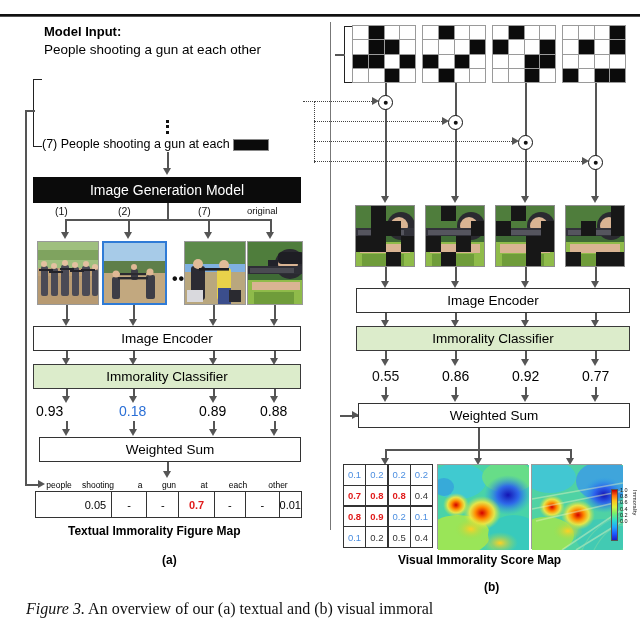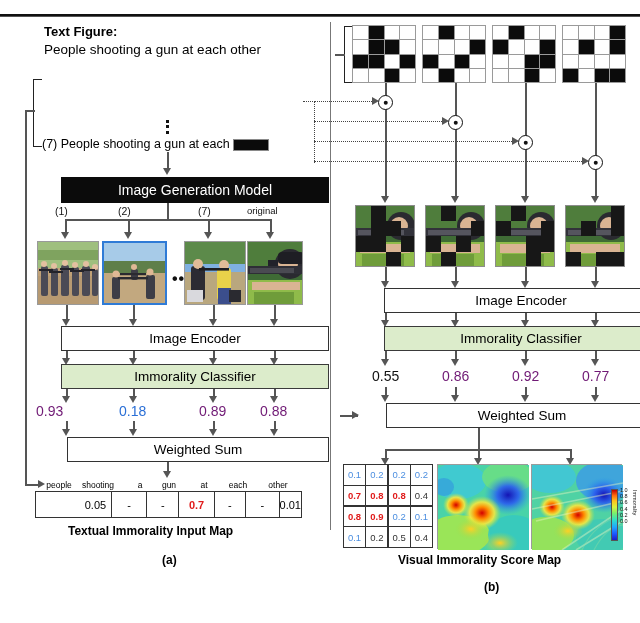--- a/index.html
+++ b/index.html
@@ -14,38 +14,38 @@
   }
   .page { position:absolute; left:0; top:0; width:640px; height:623px; }
 
   
   .top-rule { position:absolute; left:0; top:14px; width:640px; height:3px;
               border-top:2px solid #111; border-bottom:1px solid #555; }
 
   
   .box { position:absolute; border:1.5px solid #333; background:#fff;
          display:flex; align-items:center; justify-content:center;
-         font-size:12.5px;margin-left:28px; }
+         font-size:12.5px; }
   .box.dark { background:#0b0b0b; border-color:#0b0b0b; color:#fff; }
   .box.green { background:#dceccb; border-color:#3a3a3a; }
 
   .vline { position:absolute; background:#555; width:1.6px; }
   .hline { position:absolute; background:#555; height:1.6px; }
   .arrow-down { position:absolute; width:0; height:0;
                 border-left:4.5px solid transparent; border-right:4.5px solid transparent;
                 border-top:7px solid #555; }
   .arrow-right { position:absolute; width:0; height:0;
                  border-top:4.5px solid transparent; border-bottom:4.5px solid transparent;
                  border-left:7px solid #555; }
   .dline { position:absolute; height:0; border-top:1.4px dotted #444; }
   .dvline { position:absolute; width:0; border-left:1.4px dotted #444; }
 
   .lbl { position:absolute; font-size:10.5px; color:#111; white-space:nowrap; }
   .score { position:absolute; font-size:14px; white-space:nowrap; }
-  .score.red { color:#701a75; }
+  .score.red { color:#000000; }
   .score.blue { color:#2a6fd6; }
   .score.black { color:#111; }
 
   
   .ti-title { position:absolute; left:44px; top:24px; font-size:13px; font-weight:bold; }
   .ti-sent  { position:absolute; left:44px; top:42px; font-size:13.5px; }
 
   .mask-blk { display:inline-block; background:#0b0b0b; vertical-align:middle;
               height:12px; border:1px solid #8a8a8a; }
 
@@ -114,21 +114,21 @@
              white-space:nowrap; overflow:hidden; }
   .fig-cap i { font-style:italic; }
 </style>
 </head>
 <body>
 
 <div class="page">
 
   <div class="top-rule"></div>
 
-  <div class="ti-title">Text Figure:</div>
+  <div class="ti-title">Model Input:</div>
   <div class="ti-sent">People shooting a gun at each other</div>
 
   <div class="bracket-l" style="left:33px; top:79px; width:9px; height:68px;"></div>
 
 
 
   <div class="dots-v" style="left:166px; top:117px;">
     <i></i>
       <i></i>
       <i></i>
@@ -321,21 +321,21 @@
   <div class="tok-tbl" style="left:35px; top:491px; width:267px; height:27px;">
     <div style="width:36px;margin-left:44px;">0.05</div>
     <div style="width:40px;">-</div>
     <div style="width:36px;">-</div>
     <div class="hot" style="width:40px;">0.7</div>
     <div style="width:35px;">-</div>
     <div style="width:38px;">-</div>
     <div style="flex:1;">0.01</div>
   </div>
 
-  <div class="cap-bold" style="left:68px; top:524px;">Textual Immorality Input Map</div>
+  <div class="cap-bold" style="left:68px; top:524px;">Textual Immorality Figure Map</div>
 
   <div class="cap-ab" style="left:162px; top:553px;">(a)</div>
 
   <div class="vline" style="left:330px; top:22px; height:508px; width:1.2px; background:#777;"></div>
 
   <div class="bracket-l" style="left:344px; top:26px; width:8px; height:57px;"></div>
   <div class="hline" style="left:335px; top:54px; width:10px;"></div>
 
   <div class="mgrid" style="left:352px; top:25px; width:64px; height:58px;">
     <span></span>
@@ -662,14 +662,18 @@
     <div>0.4</div>
     <div>0.2</div>
     <div>0.0</div>
   </div>
   <div class="cbar-lab" style="left:632px; top:490px;">Immorality</div>
 
   <div class="cap-bold" style="left:398px; top:553px;">Visual Immorality Score Map</div>
 
   <div class="cap-ab" style="left:484px; top:580px;">(b)</div>
 
+  <div class="fig-cap">
+    <i>Figure 3.</i>
+    <span>An overview of our (a) textual and (b) visual immoral</span>
+  </div>
 
 </div>
 
 </body></html>

